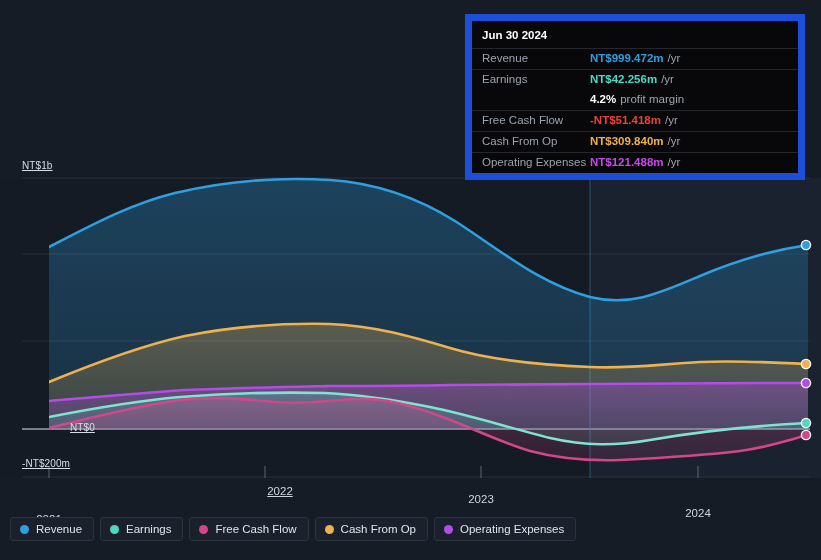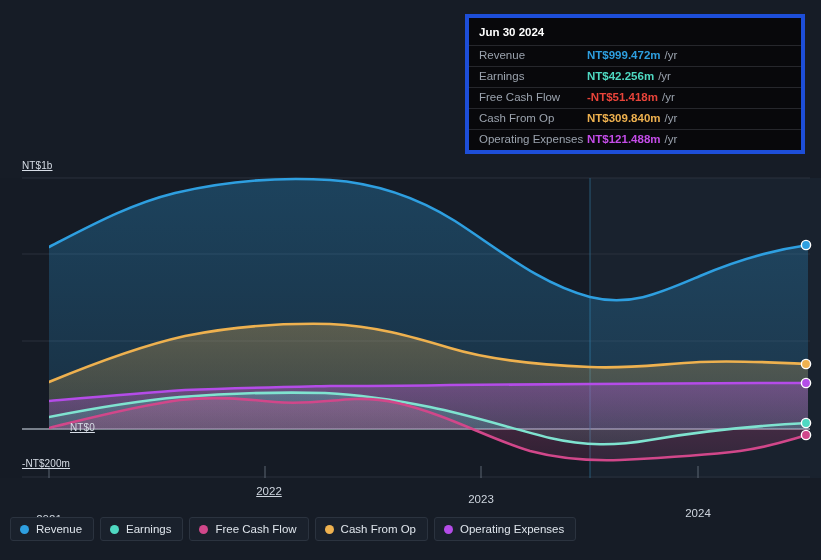--- a/index.html
+++ b/index.html
@@ -33,21 +33,21 @@
     transform:translateX(-50%);
     white-space:nowrap;
   }
 
   
   .tooltip{
     position:absolute;
     left:465px;top:14px;
     width:340px;
     background:#08080b;
-    border:4px solid #1d4ed8;
+    border:7px solid #1d4ed8;
     box-sizing:border-box;
     padding:0;
     z-index:30;
   }
   .tt-title{
     font-size:11.5px;font-weight:bold;color:#ffffff;
     padding:8px 10px 7px 10px;
   }
   .tt-row{
     display:flex;align-items:baseline;
@@ -182,39 +182,44 @@
         <line x1="698" y1="300" x2="698" y2="312"></line>
       </g>
     </svg>
   </div>
 
   <div class="ylab" style="left:22px;top:160px;">NT$1b</div>
   <div class="ylab" style="left:22px;top:422px;margin-left:48px;">NT$0</div>
   <div class="ylab" style="left:22px;top:458px;">-NT$200m</div>
 
   <div class="xlab" style="left:49px;top:513px;">2021</div>
-  <div class="xlab" style="left:269px;top:485px;text-decoration:underline;">2022</div>
+  <div class="xlab" style="left:280px;top:485px;text-decoration:underline;">2022</div>
   <div class="xlab" style="left:481px;top:485px;margin-top:8px;">2023</div>
   <div class="xlab" style="left:698px;top:507px;">2024</div>
 
   <div class="tooltip">
     <div class="tt-title">Jun 30 2024</div>
 
     <div class="tt-row">
       <span class="tt-key">Revenue</span>
       <span class="tt-val" style="color:#2e9fe0">NT$999.472m</span>
       <span class="tt-suffix">/yr</span>
     </div>
 
     <div class="tt-row">
       <span class="tt-key">Earnings</span>
       <span class="tt-val" style="color:#4fd9c2">NT$42.256m</span>
       <span class="tt-suffix">/yr</span>
     </div>
 
+    <div class="tt-row noline">
+      <span class="tt-key"></span>
+      <span class="tt-val" style="color:#ffffff">4.2%</span>
+      <span class="tt-suffix">profit margin</span>
+    </div>
 
     <div class="tt-row">
       <span class="tt-key">Free Cash Flow</span>
       <span class="tt-val" style="color:#e8443a">-NT$51.418m</span>
       <span class="tt-suffix">/yr</span>
     </div>
 
     <div class="tt-row">
       <span class="tt-key">Cash From Op</span>
       <span class="tt-val" style="color:#eeb14f">NT$309.840m</span>

